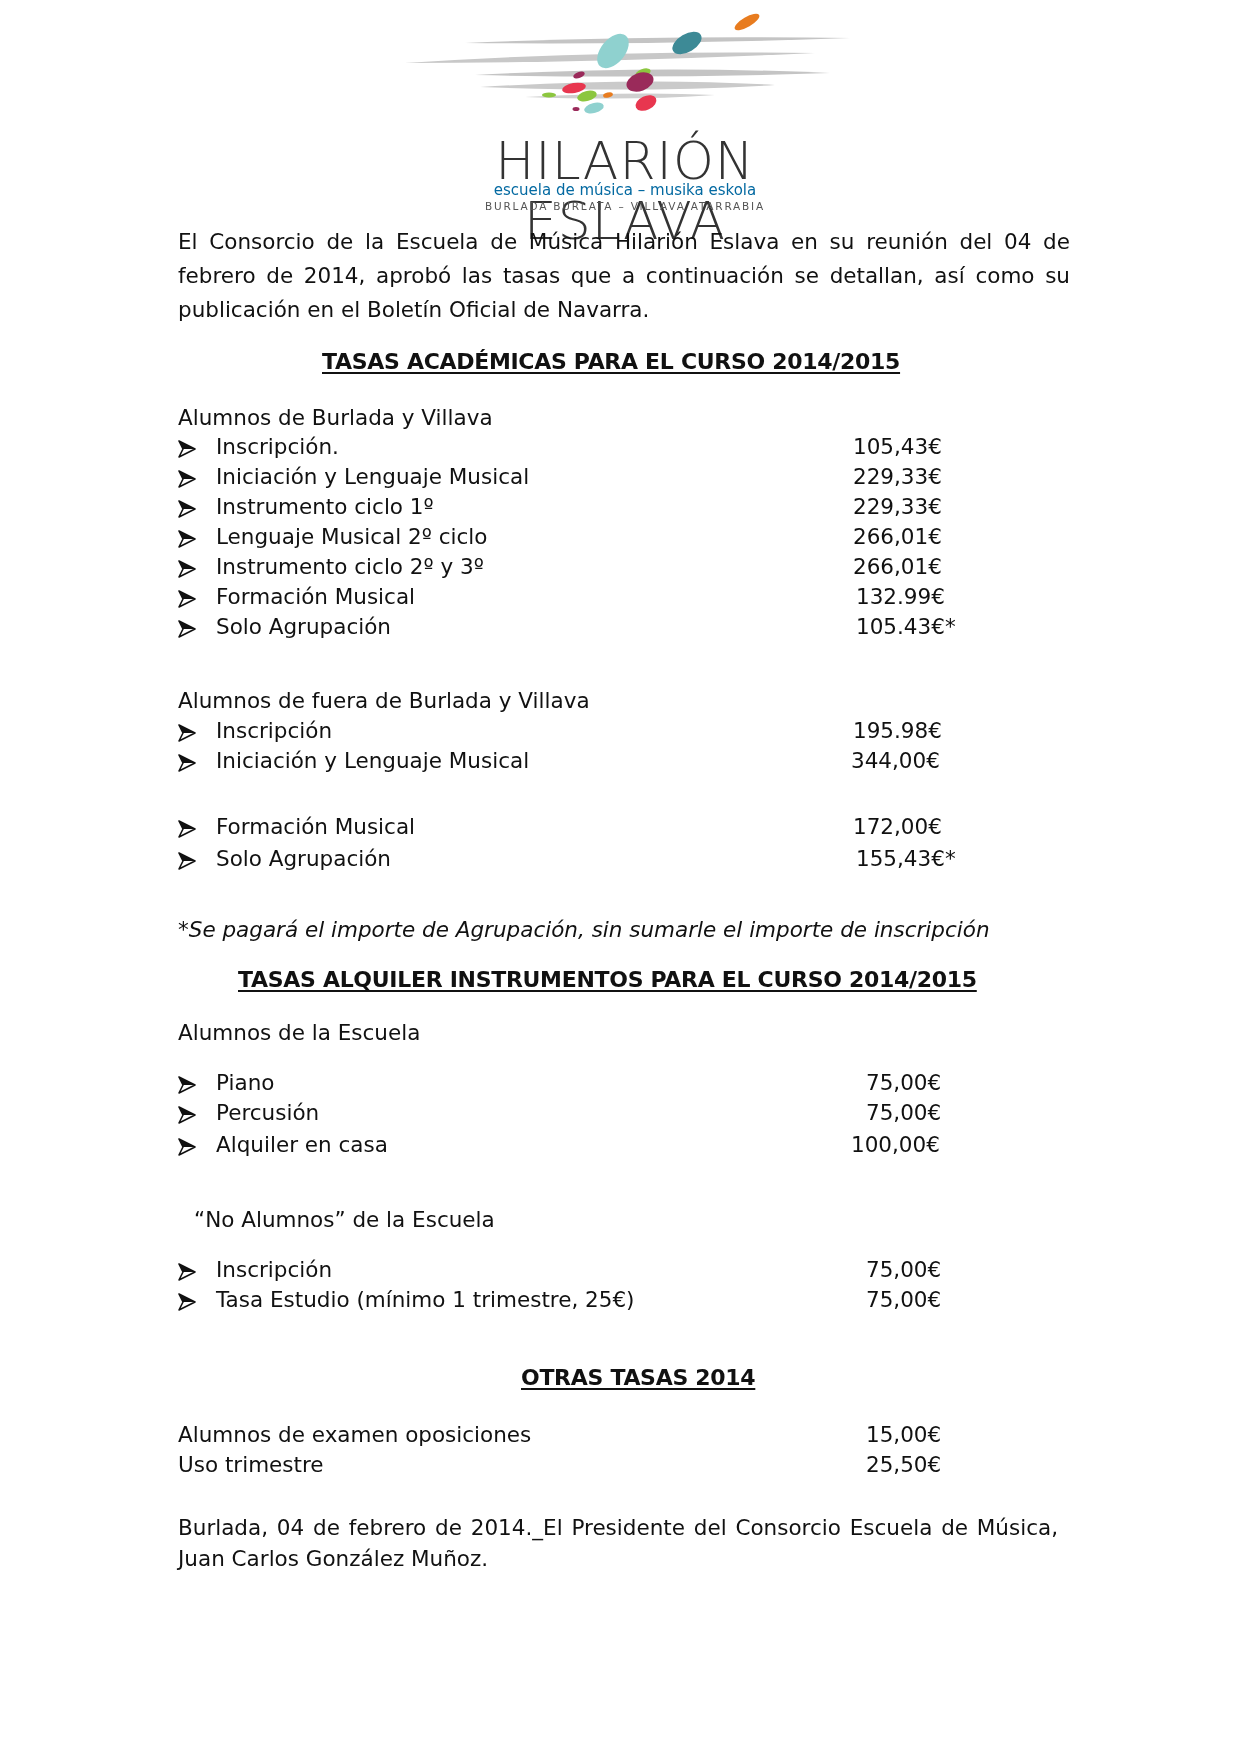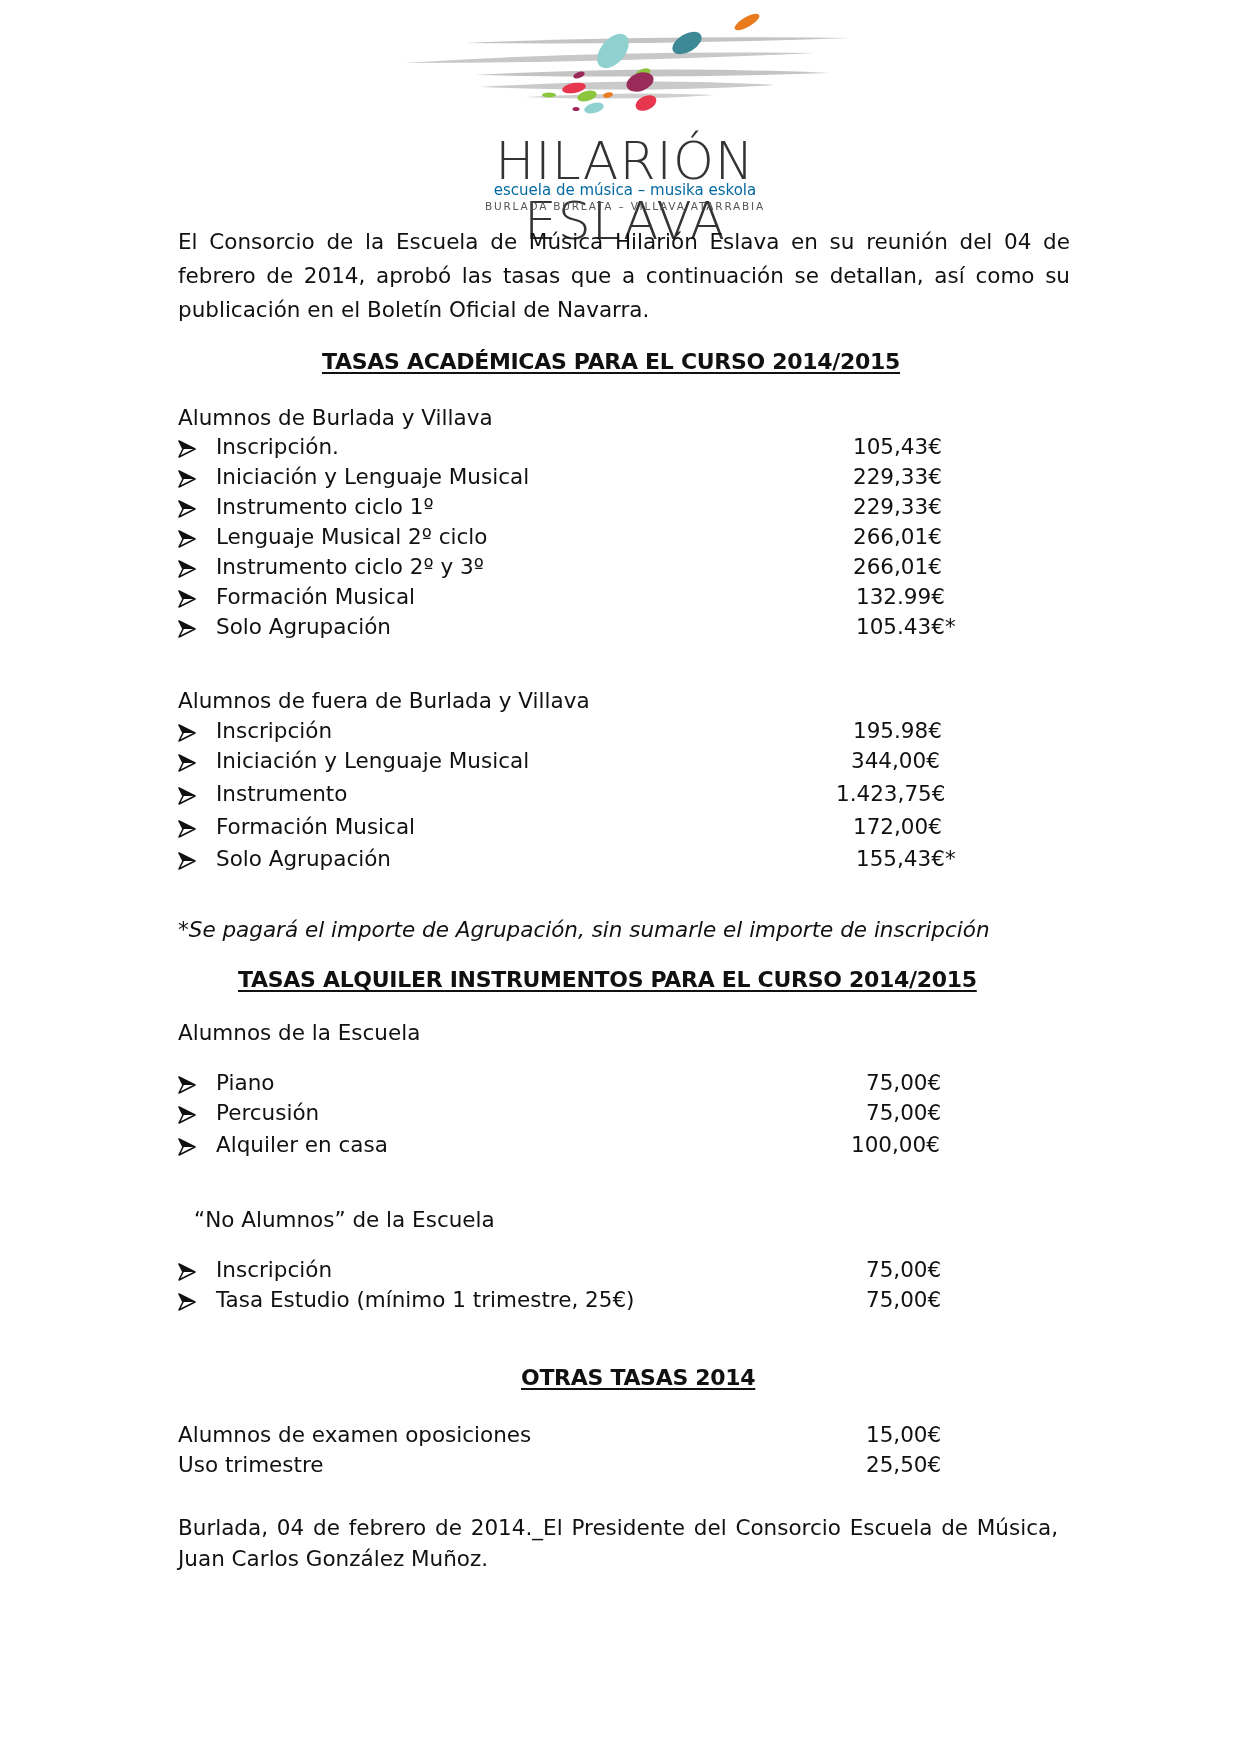--- a/index.html
+++ b/index.html
@@ -159,30 +159,20 @@
   <div class="row" style="top:748px;">
     <span class="bullet">
         <svg width="18" height="18" viewBox="0 0 18 18">
           <path d="M1 1 L17 9 L1 17 L5 9 Z" fill="none" stroke="#111" stroke-width="1.6" stroke-linejoin="round"></path>
           <path d="M1 1 L17 9 L5 9 Z" fill="#111"></path>
         </svg>
       </span>
     <span class="label">Iniciación y Lenguaje Musical</span>
     <span class="price" style="left:673px;">344,00€</span>
   </div>
-  <div class="row" style="top:781px;">
-    <span class="bullet">
-        <svg width="18" height="18" viewBox="0 0 18 18">
-          <path d="M1 1 L17 9 L1 17 L5 9 Z" fill="none" stroke="#111" stroke-width="1.6" stroke-linejoin="round"></path>
-          <path d="M1 1 L17 9 L5 9 Z" fill="#111"></path>
-        </svg>
-      </span>
-    <span class="label">Instrumento</span>
-    <span class="price" style="left:658px;">1.423,75€</span>
-  </div>
   <div class="row" style="top:814px;">
     <span class="bullet">
         <svg width="18" height="18" viewBox="0 0 18 18">
           <path d="M1 1 L17 9 L1 17 L5 9 Z" fill="none" stroke="#111" stroke-width="1.6" stroke-linejoin="round"></path>
           <path d="M1 1 L17 9 L5 9 Z" fill="#111"></path>
         </svg>
       </span>
     <span class="label">Formación Musical</span>
     <span class="price" style="left:675px;">172,00€</span>
   </div>

